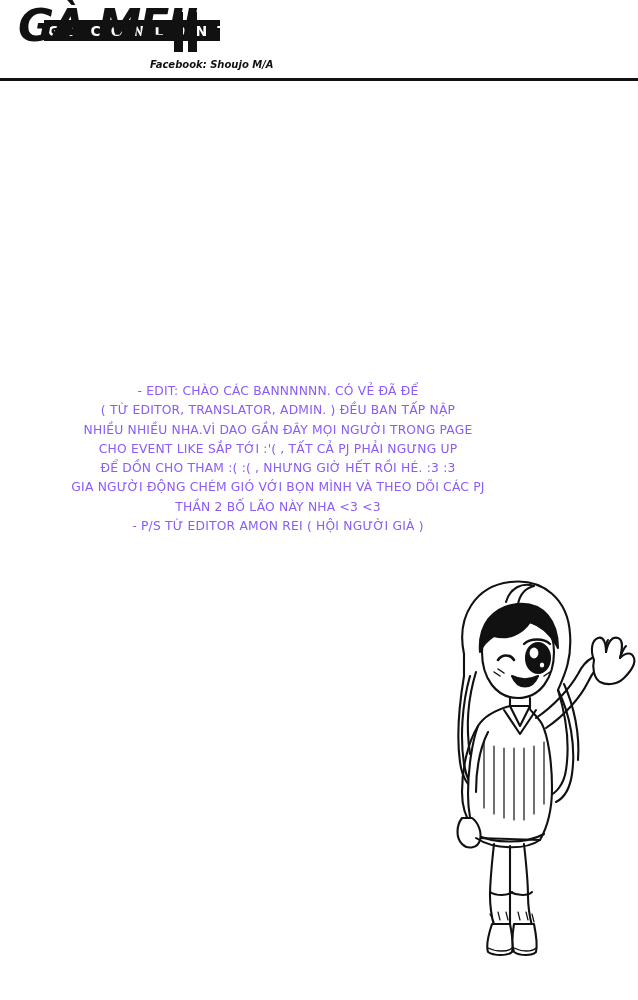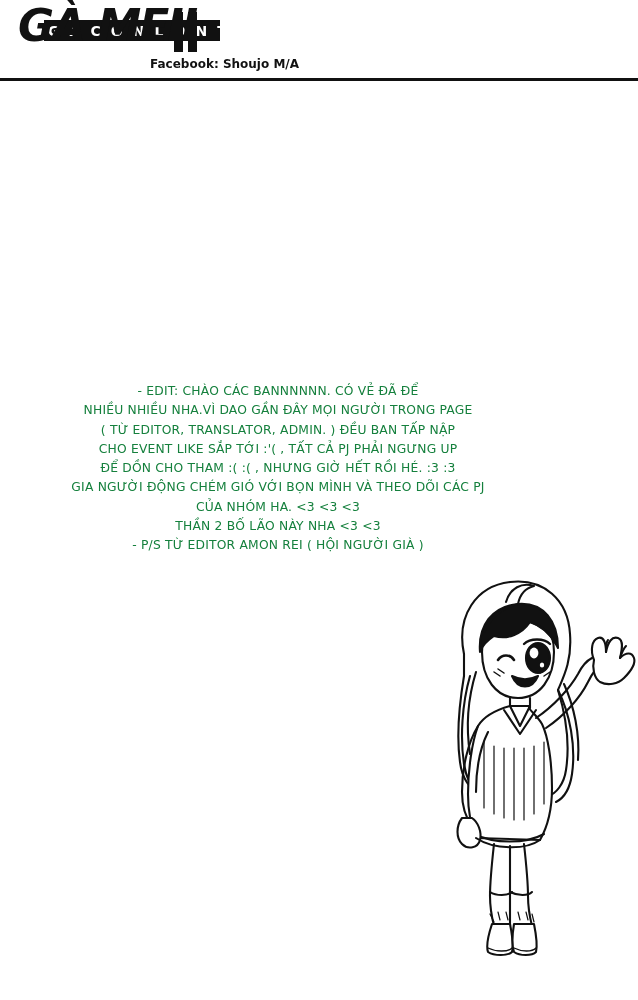--- a/index.html
+++ b/index.html
@@ -87,24 +87,25 @@
     height: 40px;
     background: #111111;
     z-index: 5;
   }
   .logo-fb {
     position: absolute;
     left: 132px;
     top: 54px;
     font-family: "DejaVu Sans", sans-serif;
     font-weight: bold;
-    font-size: 12px;
+    font-size: 10px;
     line-height: 9px;
     color: #111111;
     white-space: nowrap;
+    font-style: italic;
   }
   .band-rule {
     position: absolute;
     left: 0;
     top: 78px;
     width: 638px;
     height: 3px;
     background: #111111;
   }
 
@@ -112,21 +113,21 @@
   .note-block {
     position: absolute;
     left: 0;
     top: 382px;
     width: 556px;
     text-align: center;
     font-family: "DejaVu Sans", sans-serif;
     font-size: 12.3px;
     line-height: 19.3px;
     letter-spacing: 0.2px;
-    color: #15803d;
+    color: #8b5cf6;
     font-weight: 500;
   }
   .note-line {
     display: block;
     white-space: nowrap;
   }
 
   
   .character {
     position: absolute;
@@ -159,26 +160,25 @@
       <div class="logo-accent-bar2"></div>
       <div class="logo-sub-bg"></div>
       <div class="logo-sub">G À  C O N  L O N  T O N</div>
       <div class="logo-fb">Facebook: Shoujo M/A</div>
     </div>
   </div>
   <div class="band-rule"></div>
 
   <div class="note-block">
     <span class="note-line">- EDIT: CHÀO CÁC BANNNNNN. CÓ VẺ ĐÃ ĐỂ</span>
+    <span class="note-line">( TỪ EDITOR, TRANSLATOR, ADMIN. ) ĐỀU BAN TẤP NẬP</span>
     <span class="note-line">NHIỀU NHIỀU NHA.VÌ DAO GẦN ĐÂY MỌI NGƯỜI TRONG PAGE</span>
-    <span class="note-line">( TỪ EDITOR, TRANSLATOR, ADMIN. ) ĐỀU BAN TẤP NẬP</span>
     <span class="note-line">CHO EVENT LIKE SẮP TỚI :'( , TẤT CẢ PJ PHẢI NGƯNG UP</span>
     <span class="note-line">ĐỂ DỒN CHO THAM :( :( , NHƯNG GIỜ HẾT RỒI HÉ. :3 :3</span>
     <span class="note-line">GIA NGƯỜI ĐỘNG CHÉM GIÓ VỚI BỌN MÌNH VÀ THEO DÕI CÁC PJ</span>
-    <span class="note-line">CỦA NHÓM HA. &lt;3 &lt;3 &lt;3</span>
     <span class="note-line">THẦN 2 BỐ LÃO NÀY NHA &lt;3 &lt;3</span>
     <span class="note-line">- P/S TỪ EDITOR AMON REI ( HỘI NGƯỜI GIÀ )</span>
   </div>
 
   <div class="character">
     <svg width="240" height="410" viewBox="0 0 240 410" xmlns="http://www.w3.org/2000/svg">
       <g fill="none" stroke="#111111" stroke-width="2.1" stroke-linecap="round" stroke-linejoin="round">
 
         <path d="M66 98 C58 60 78 30 112 26 C146 22 170 44 172 78
                  C174 104 166 120 160 134

